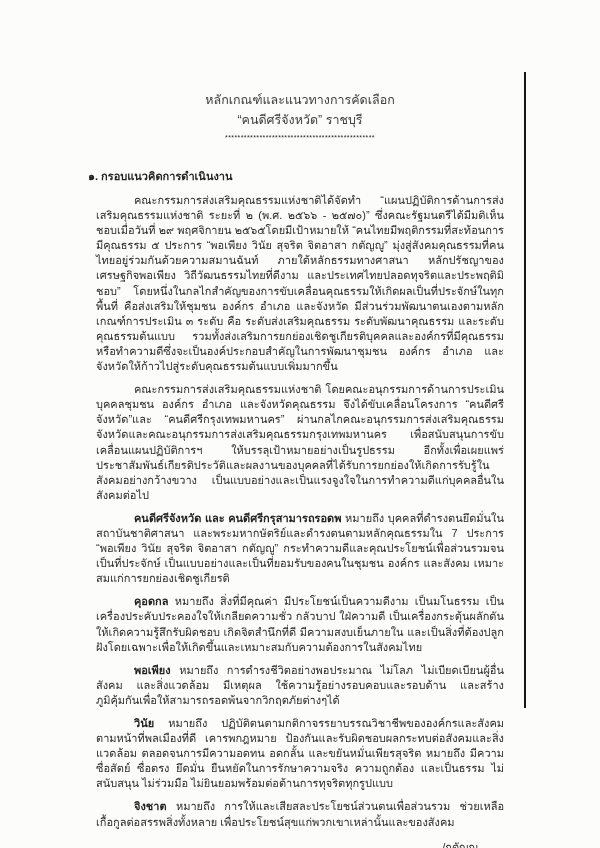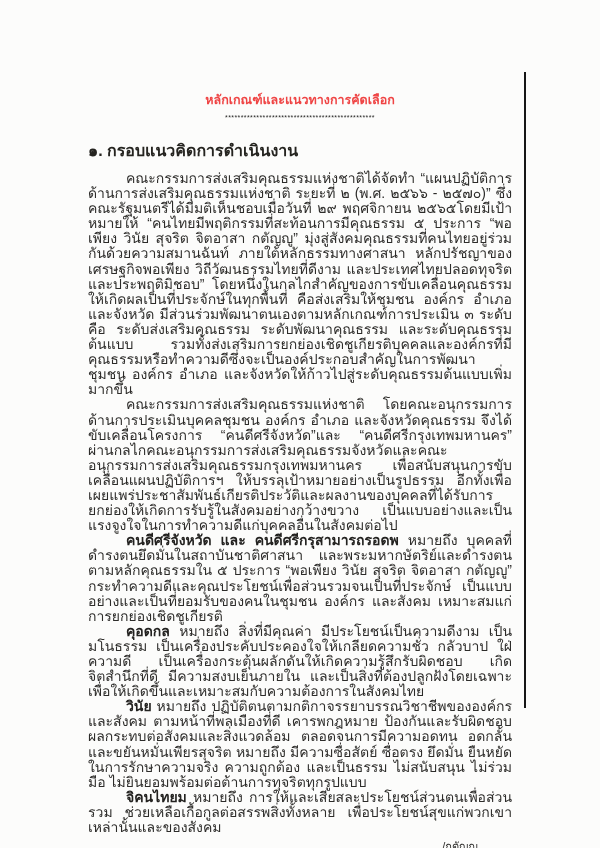--- a/index.html
+++ b/index.html
@@ -19,44 +19,44 @@
     position: absolute;
     left: 524px; top: 72px;
     width: 2px; height: 636px;
     background: #161616;
   }
   .content {
     padding: 90px 88px 0 88px;
   }
   .title {
     text-align: center;
-    font-weight: bold;
+    font-weight: normal;
     font-size: 12.5px;
     line-height: 20px;
-    color: #ef4444;
+    color: #404040;
   }
   .separator {
     text-align: center;
     font-size: 7px;
     letter-spacing: 0.4px;
     line-height: 9px;
     margin-top: 3px;
     color: #2a2a28;
     white-space: nowrap;
     overflow: hidden;
   }
   .heading {
     font-weight: bold;
-    font-size: 16px;
-    margin-top: 16px;
+    font-size: 11px;
+    margin-top: 25px;
     color: #252420;
   }
   .para {
-    margin: 0;
-    font-size: 14px;
+    margin: 8px;
+    font-size: 11px;
     line-height: 15.1px;
     text-align: justify;
     text-indent: 38px;
   }
   .para.first { margin-top: 8px; }
   .para b { color: #232220; }
   .continuation-note {
     margin-top: 2px;
     text-align: right;
     padding-right: 25px;
@@ -65,32 +65,34 @@
   }
 </style>
 </head>
 <body>
 
 <div class="page">
   <div class="scan-edge-line"></div>
   <div class="content">
 
     <div class="title">หลักเกณฑ์และแนวทางการคัดเลือก</div>
+    <div class="title">“คนดีศรีจังหวัด” ราชบุรี</div>
     <div class="separator">************************************************</div>
 
     <div class="heading">๑. กรอบแนวคิดการดำเนินงาน</div>
 
     <p class="para first"><b></b><span>คณะกรรมการส่งเสริมคุณธรรมแห่งชาติได้จัดทำ “แผนปฏิบัติการด้านการส่งเสริมคุณธรรมแห่งชาติ ระยะที่ ๒ (พ.ศ. ๒๕๖๖ - ๒๕๗๐)” ซึ่งคณะรัฐมนตรีได้มีมติเห็นชอบเมื่อวันที่ ๒๙ พฤศจิกายน ๒๕๖๕โดยมีเป้าหมายให้ “คนไทยมีพฤติกรรมที่สะท้อนการมีคุณธรรม ๕ ประการ “พอเพียง วินัย สุจริต จิตอาสา กตัญญู” มุ่งสู่สังคมคุณธรรมที่คนไทยอยู่ร่วมกันด้วยความสมานฉันท์ ภายใต้หลักธรรมทางศาสนา หลักปรัชญาของเศรษฐกิจพอเพียง วิถีวัฒนธรรมไทยที่ดีงาม และประเทศไทยปลอดทุจริตและประพฤติมิชอบ” โดยหนึ่งในกลไกสำคัญของการขับเคลื่อนคุณธรรมให้เกิดผลเป็นที่ประจักษ์ในทุกพื้นที่ คือส่งเสริมให้ชุมชน องค์กร อำเภอ และจังหวัด มีส่วนร่วมพัฒนาตนเองตามหลักเกณฑ์การประเมิน ๓ ระดับ คือ ระดับส่งเสริมคุณธรรม ระดับพัฒนาคุณธรรม และระดับคุณธรรมต้นแบบ รวมทั้งส่งเสริมการยกย่องเชิดชูเกียรติบุคคลและองค์กรที่มีคุณธรรมหรือทำความดีซึ่งจะเป็นองค์ประกอบสำคัญในการพัฒนาชุมชน องค์กร อำเภอ และจังหวัดให้ก้าวไปสู่ระดับคุณธรรมต้นแบบเพิ่มมากขึ้น</span></p>
 
     <p class="para"><b></b><span>คณะกรรมการส่งเสริมคุณธรรมแห่งชาติ โดยคณะอนุกรรมการด้านการประเมินบุคคลชุมชน องค์กร อำเภอ และจังหวัดคุณธรรม จึงได้ขับเคลื่อนโครงการ “คนดีศรีจังหวัด”และ “คนดีศรีกรุงเทพมหานคร” ผ่านกลไกคณะอนุกรรมการส่งเสริมคุณธรรมจังหวัดและคณะอนุกรรมการส่งเสริมคุณธรรมกรุงเทพมหานคร เพื่อสนับสนุนการขับเคลื่อนแผนปฏิบัติการฯ ให้บรรลุเป้าหมายอย่างเป็นรูปธรรม อีกทั้งเพื่อเผยแพร่ประชาสัมพันธ์เกียรติประวัติและผลงานของบุคคลที่ได้รับการยกย่องให้เกิดการรับรู้ในสังคมอย่างกว้างขวาง เป็นแบบอย่างและเป็นแรงจูงใจในการทำความดีแก่บุคคลอื่นในสังคมต่อไป</span></p>
 
-    <p class="para"><b>คนดีศรีจังหวัด และ คนดีศรีกรุสามารถรอดพ</b><span> หมายถึง บุคคลที่ดำรงตนยึดมั่นในสถาบันชาติศาสนา และพระมหากษัตริย์และดำรงตนตามหลักคุณธรรมใน ๕ ประการ “พอเพียง วินัย สุจริต จิตอาสา กตัญญู” กระทำความดีและคุณประโยชน์เพื่อส่วนรวมจนเป็นที่ประจักษ์ เป็นแบบอย่างและเป็นที่ยอมรับของคนในชุมชน องค์กร และสังคม เหมาะสมแก่การยกย่องเชิดชูเกียรติ</span></p>
+    <p class="para"><b>คนดีศรีจังหวัด และ คนดีศรีกรุสามารถรอดพ</b><span> หมายถึง บุคคลที่ดำรงตนยึดมั่นในสถาบันชาติศาสนา และพระมหากษัตริย์และดำรงตนตามหลักคุณธรรมใน 7 ประการ “พอเพียง วินัย สุจริต จิตอาสา กตัญญู” กระทำความดีและคุณประโยชน์เพื่อส่วนรวมจนเป็นที่ประจักษ์ เป็นแบบอย่างและเป็นที่ยอมรับของคนในชุมชน องค์กร และสังคม เหมาะสมแก่การยกย่องเชิดชูเกียรติ</span></p>
 
     <p class="para"><b>คุอดกล</b><span> หมายถึง สิ่งที่มีคุณค่า มีประโยชน์เป็นความดีงาม เป็นมโนธรรม เป็นเครื่องประคับประคองใจให้เกลียดความชั่ว กลัวบาป ใฝ่ความดี เป็นเครื่องกระตุ้นผลักดันให้เกิดความรู้สึกรับผิดชอบ เกิดจิตสำนึกที่ดี มีความสงบเย็นภายใน และเป็นสิ่งที่ต้องปลูกฝังโดยเฉพาะเพื่อให้เกิดขึ้นและเหมาะสมกับความต้องการในสังคมไทย</span></p>
 
+    <p class="para"><b>พอเพียง</b><span> หมายถึง การดำรงชีวิตอย่างพอประมาณ ไม่โลภ ไม่เบียดเบียนผู้อื่น สังคม และสิ่งแวดล้อม มีเหตุผล ใช้ความรู้อย่างรอบคอบและรอบด้าน และสร้างภูมิคุ้มกันเพื่อให้สามารถรอดพ้นจากวิกฤตภัยต่างๆได้</span></p>
 
     <p class="para"><b>วินัย</b><span> หมายถึง ปฏิบัติตนตามกติกาจรรยาบรรณวิชาชีพขององค์กรและสังคม ตามหน้าที่พลเมืองที่ดี เคารพกฎหมาย ป้องกันและรับผิดชอบผลกระทบต่อสังคมและสิ่งแวดล้อม ตลอดจนการมีความอดทน อดกลั้น และขยันหมั่นเพียรสุจริต หมายถึง มีความซื่อสัตย์ ซื่อตรง ยึดมั่น ยืนหยัดในการรักษาความจริง ความถูกต้อง และเป็นธรรม ไม่สนับสนุน ไม่ร่วมมือ ไม่ยินยอมพร้อมต่อต้านการทุจริตทุกรูปแบบ</span></p>
 
-    <p class="para"><b>จิคนไทยม</b><span> หมายถึง การให้และเสียสละประโยชน์ส่วนตนเพื่อส่วนรวม ช่วยเหลือเกื้อกูลต่อสรรพสิ่งทั้งหลาย เพื่อประโยชน์สุขแก่พวกเขาเหล่านั้นและของสังคม</span></p>
+    <p class="para"><b>จิงชาต</b><span> หมายถึง การให้และเสียสละประโยชน์ส่วนตนเพื่อส่วนรวม ช่วยเหลือเกื้อกูลต่อสรรพสิ่งทั้งหลาย เพื่อประโยชน์สุขแก่พวกเขาเหล่านั้นและของสังคม</span></p>
 
     <div class="continuation-note">/กตัญญู...</div>
   </div>
 </div>
 
 </body></html>

